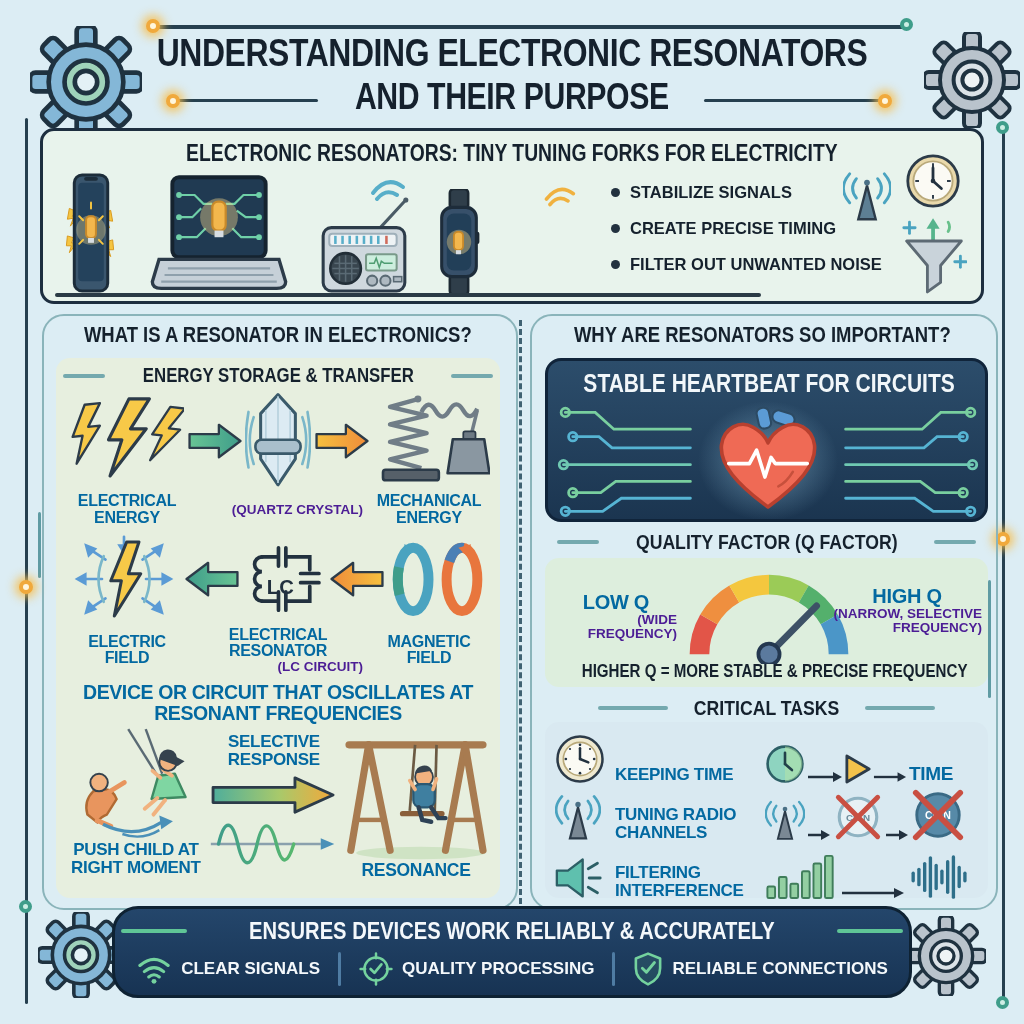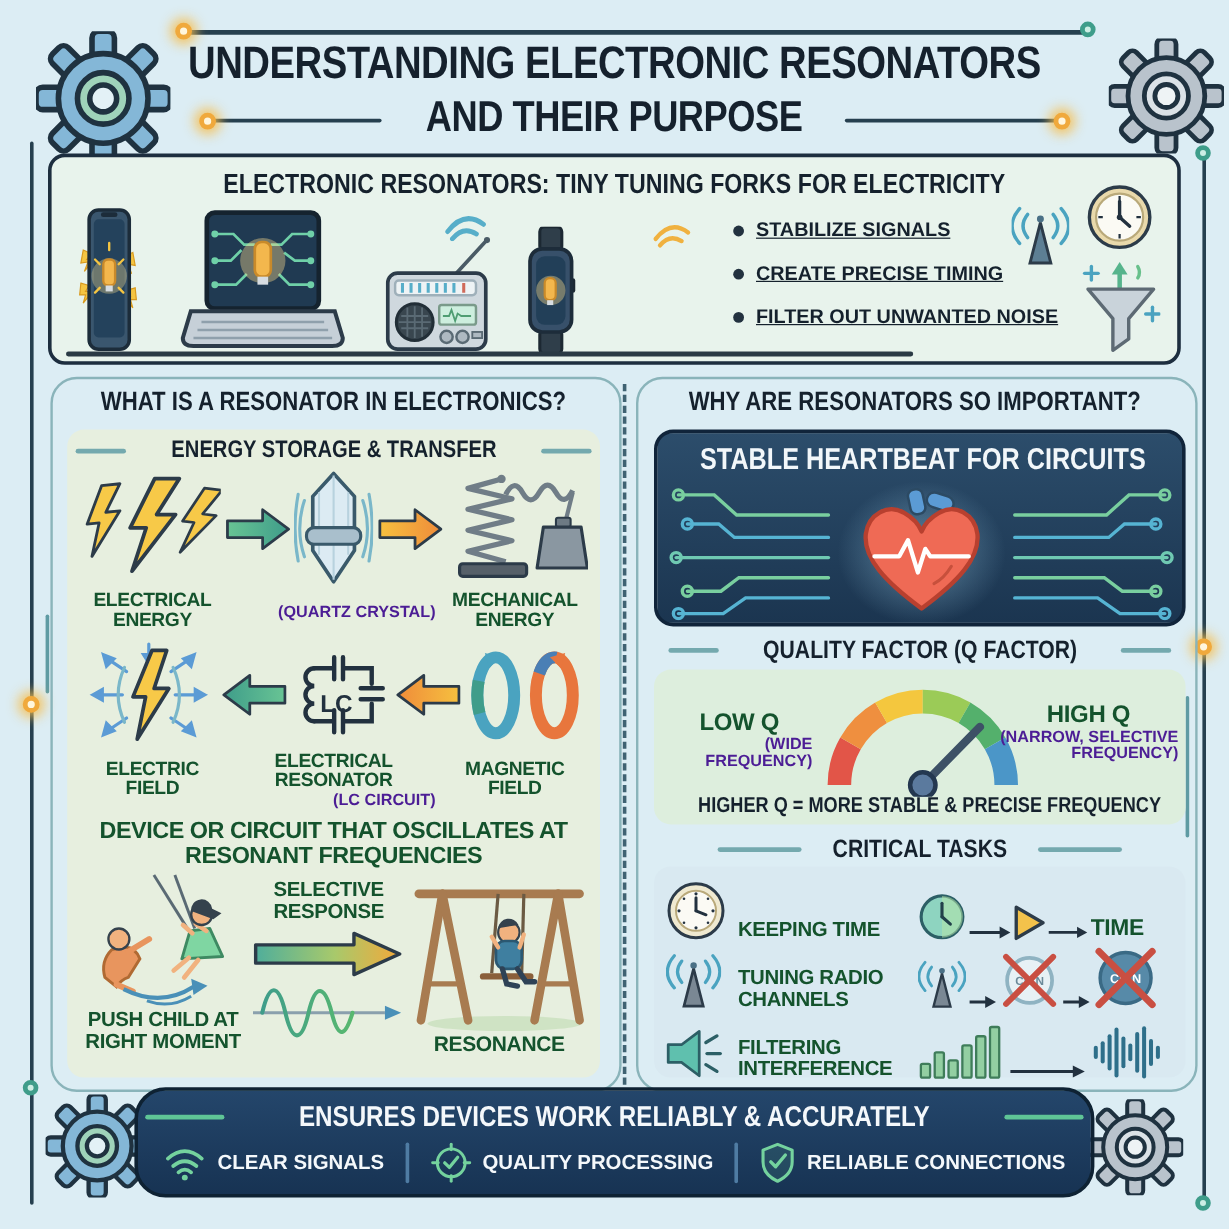--- a/index.html
+++ b/index.html
@@ -19,24 +19,24 @@
   .h2{font-weight:bold;font-size:22px;color:#15212d;}
   .h3row{display:flex;align-items:center;justify-content:center;gap:12px;}
   .dash{width:42px;height:4px;background:#74a9ae;border-radius:2px;flex:none;}
   .h3{font-weight:bold;font-size:20px;color:#15212d;}
   
   .outline{position:absolute;border:2.5px solid #8ab4ba;border-radius:22px;}
   .banner{position:absolute;left:40px;top:128px;width:944px;height:176px;background:#e8f3ec;border:3px solid #1d2e3f;border-radius:14px;box-sizing:border-box;}
   .greenpanel{position:absolute;background:#e7efdf;border-radius:14px;box-sizing:border-box;}
   .navypanel{position:absolute;background:linear-gradient(180deg,#2c4d6b,#1b3550);border:3px solid #10243a;border-radius:16px;box-sizing:border-box;overflow:hidden;}
   .bluepanel{position:absolute;background:#d9e9f1;border-radius:14px;box-sizing:border-box;}
-  .lbl{font-weight:bold;font-size:16px;line-height:1.05;text-align:center;letter-spacing:-.3px;color:#14532d;}
+  .lbl{font-weight:bold;font-size:16px;line-height:1.05;text-align:center;letter-spacing:-.3px;color:#0369a1;}
   .sub{font-weight:bold;font-size:13.5px;line-height:1.05;text-align:right;color:#4c1d95;}
   .rowflex{display:flex;align-items:center;justify-content:space-between;}
-  .bullet{display:flex;align-items:center;gap:10px;font-weight:bold;font-size:16.5px;color:#15212d;text-decoration:underline;}
+  .bullet{display:flex;align-items:center;gap:10px;font-weight:bold;font-size:16.5px;color:#15212d;}
   .dot{width:9px;height:9px;border-radius:50%;background:#22313f;flex:none;}
   .divider-dashed{position:absolute;left:519px;top:320px;height:584px;border-left:3.5px dashed #3f6272;}
   .tasksrow{display:flex;align-items:flex-end;height:54px;}
   .footer{position:absolute;left:112px;top:906px;width:800px;height:92px;background:linear-gradient(180deg,#24466b,#173353);border:3px solid #0e2233;border-radius:26px;box-sizing:border-box;color:#f4f8fb;}
   .fdash{width:66px;height:3.5px;background:#5fc596;border-radius:2px;flex:none;}
   .fitem{display:flex;align-items:center;gap:9px;font-weight:bold;font-size:17px;color:#f4f8fb;}
   .fdiv{width:3px;height:34px;background:#4f7ca3;border-radius:2px;}
   svg{display:block;}
 </style>
 </head>

